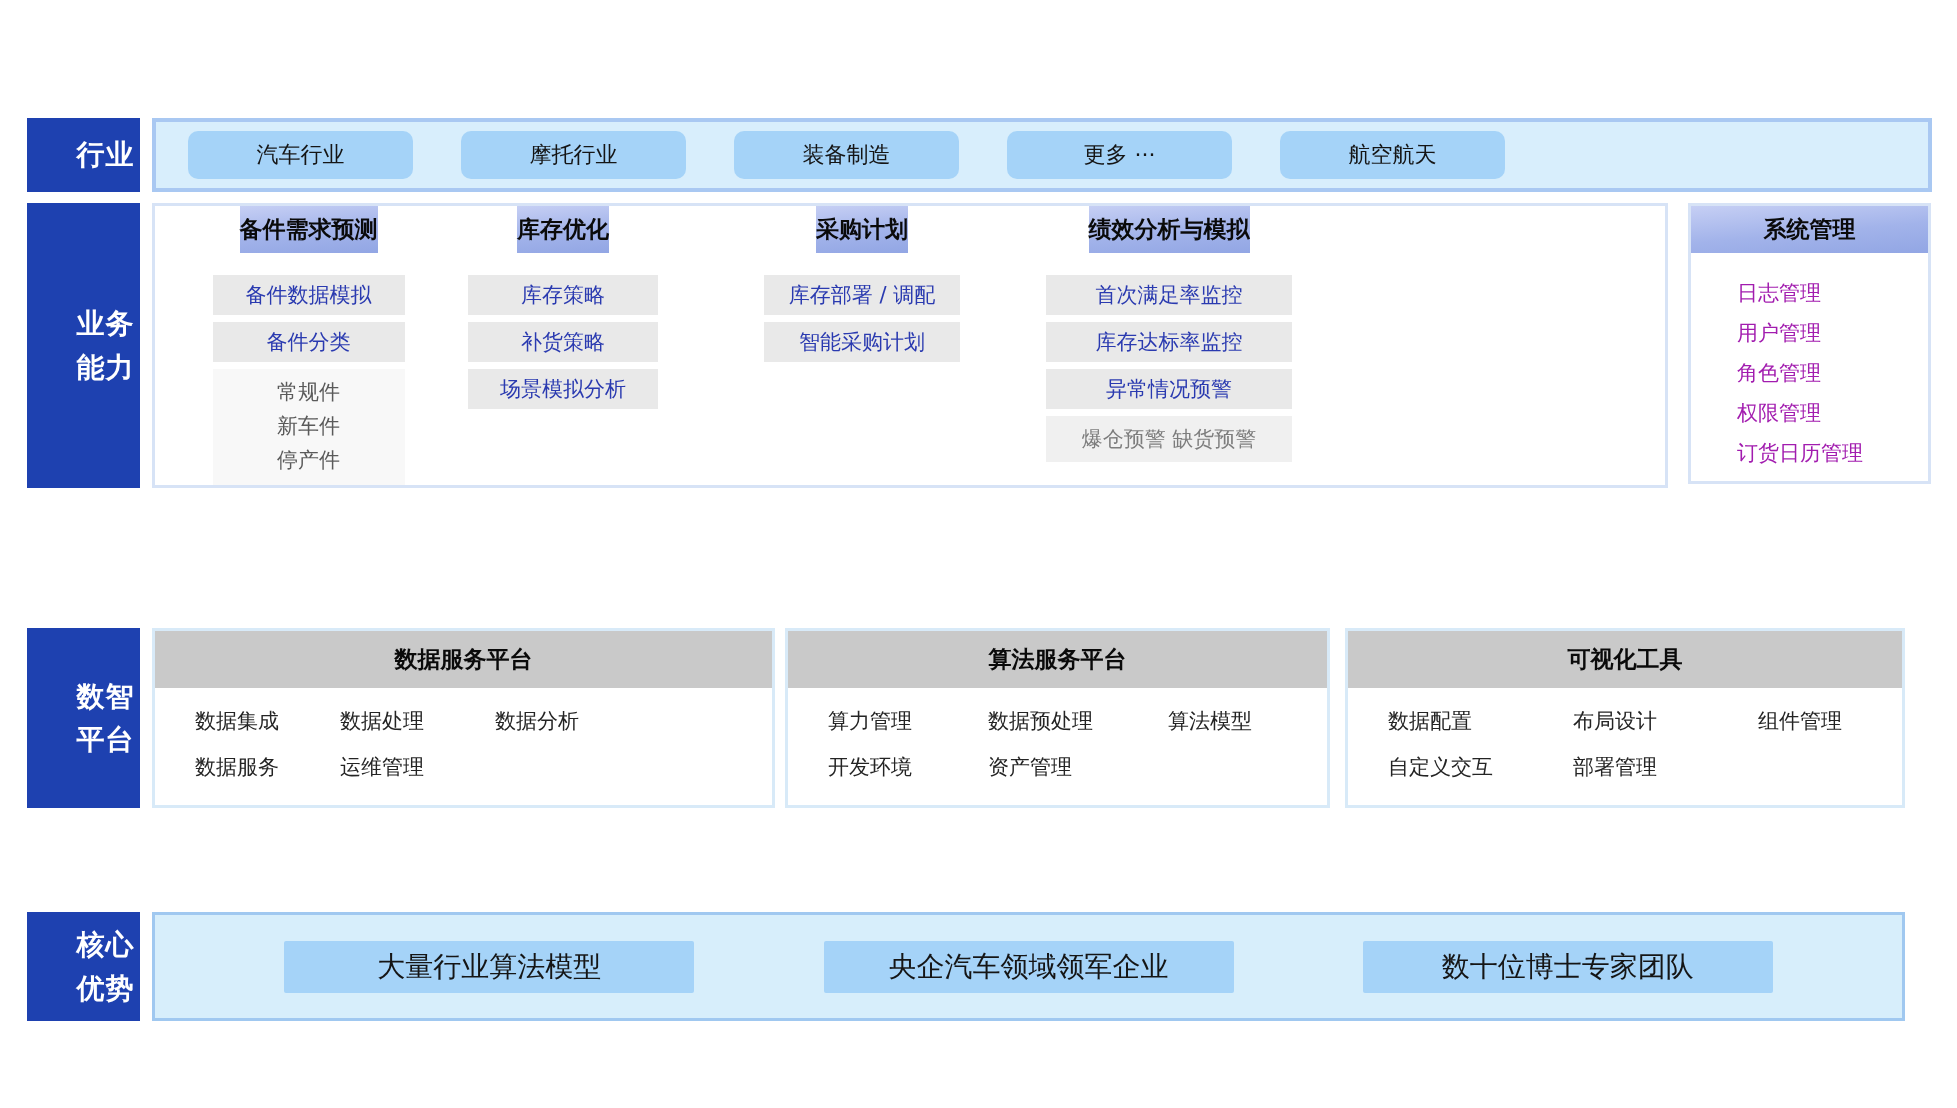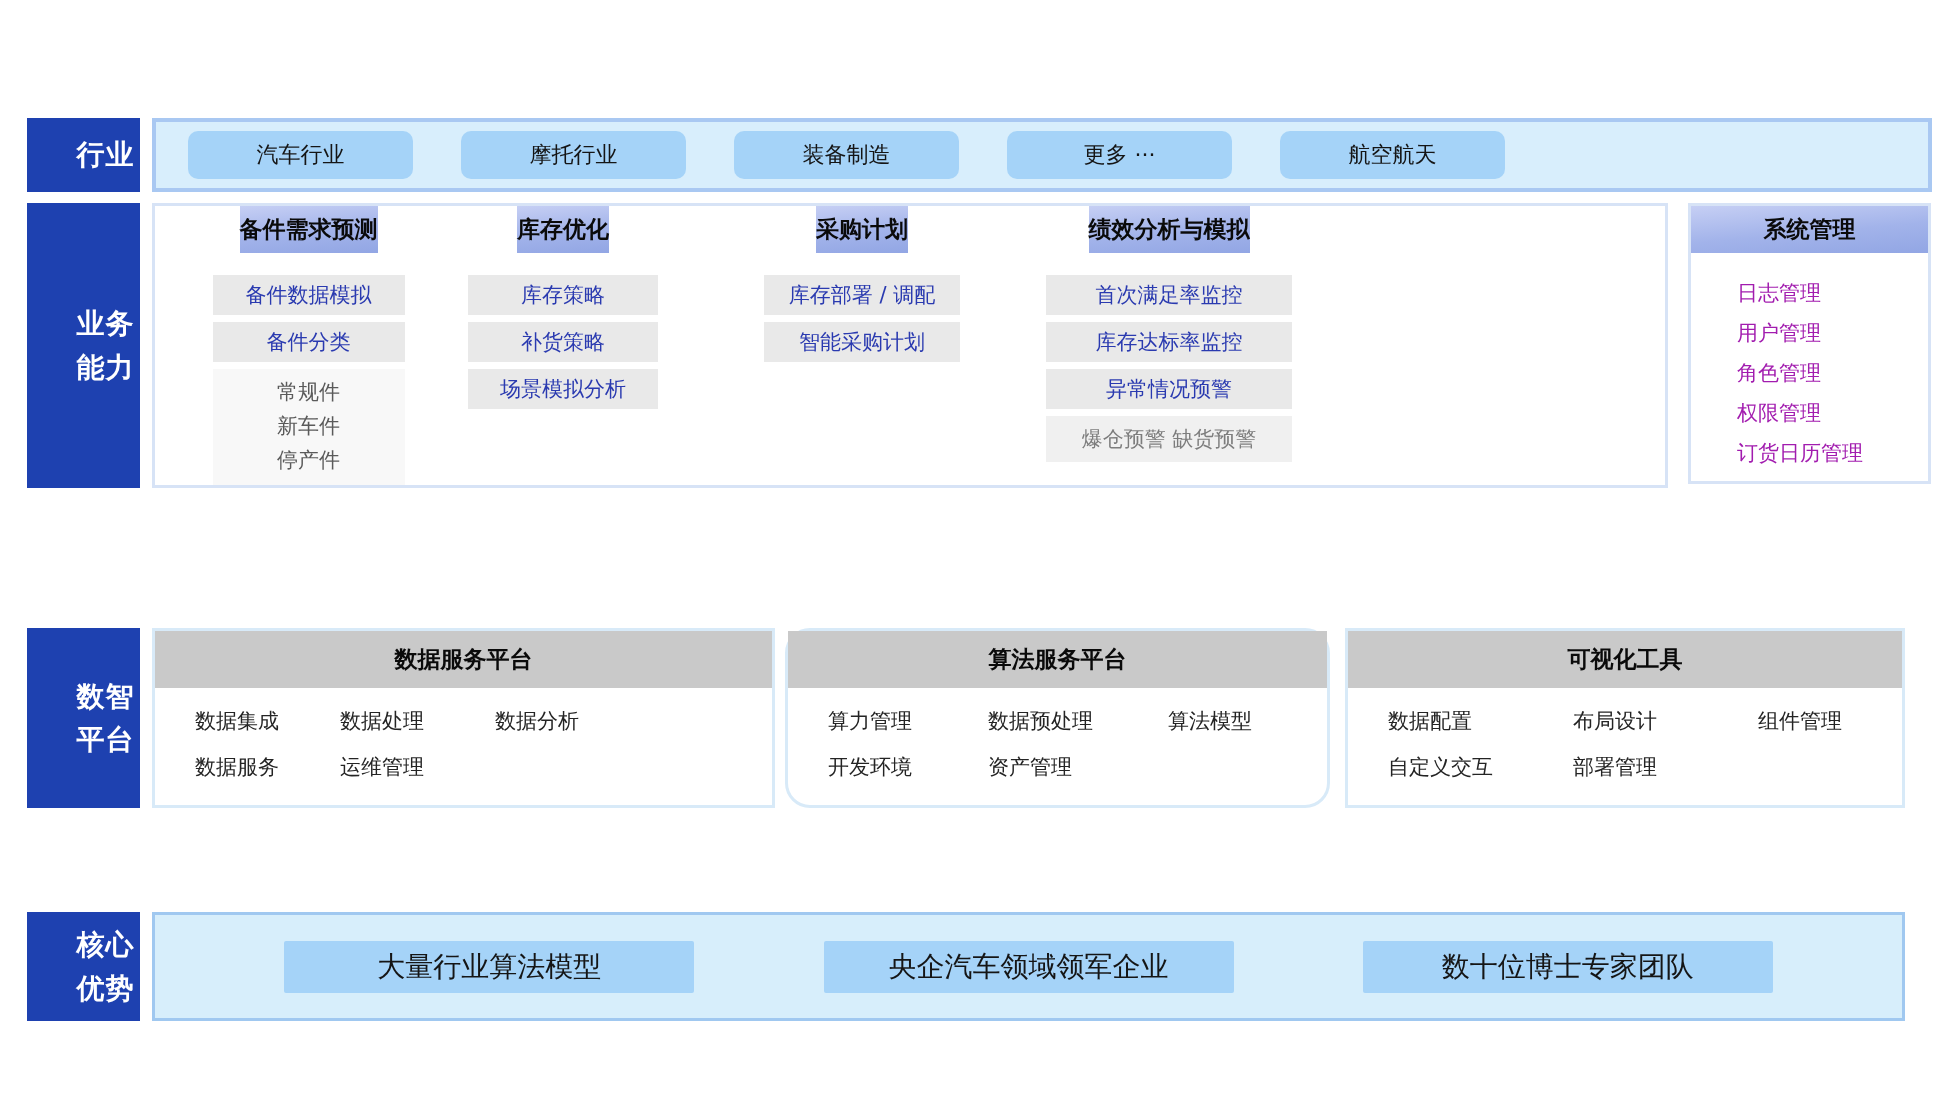--- a/index.html
+++ b/index.html
@@ -176,21 +176,21 @@
       <div class="plat-hdr">数据服务平台</div>
       <div class="plat-items" style="grid-template-columns:145px 155px 1fr;">
         <div class="plat-item">数据集成</div>
         <div class="plat-item">数据处理</div>
         <div class="plat-item">数据分析</div>
         <div class="plat-item">数据服务</div>
         <div class="plat-item">运维管理</div>
       </div>
     </div>
 
-    <div class="plat-card" style="width:545px; margin-left:10px;border-radius:25px;">
+    <div class="plat-card" style="width:545px; margin-left:10px;">
       <div class="plat-hdr">算法服务平台</div>
       <div class="plat-items" style="grid-template-columns:160px 180px 1fr;">
         <div class="plat-item">算力管理</div>
         <div class="plat-item">数据预处理</div>
         <div class="plat-item">算法模型</div>
         <div class="plat-item">开发环境</div>
         <div class="plat-item">资产管理</div>
       </div>
     </div>
 

